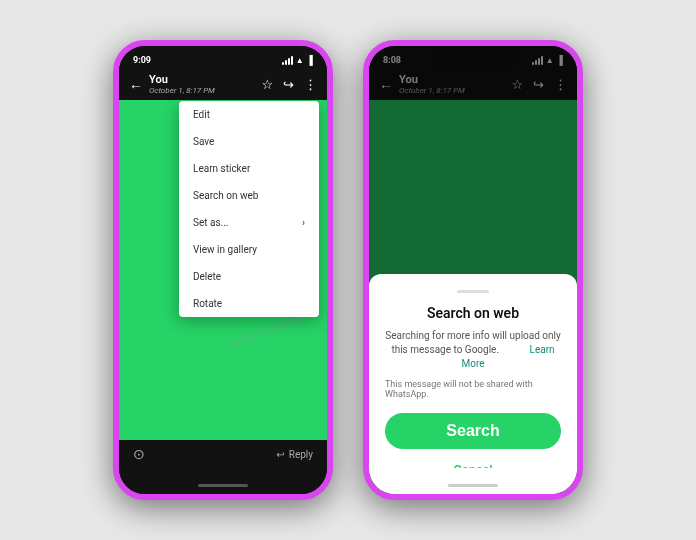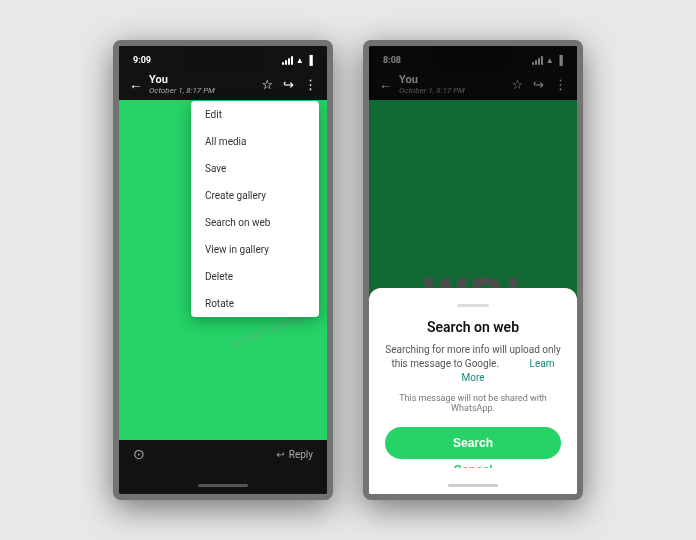--- a/index.html
+++ b/index.html
@@ -19,25 +19,25 @@
       display: flex;
       gap: 30px;
       align-items: center;
     }
 
     
     .phone {
       width: 220px;
       height: 460px;
       background: #1a1a1a;
-      border-radius: 8px;
+      border-radius: 32px;
       position: relative;
       box-shadow: 0 8px 32px rgba(0,0,0,0.5);
       overflow: hidden;
-      border: 6px solid #737373;
+      border: 6px solid #d946ef;
     }
 
     .phone::before {
       content: '';
       position: absolute;
       top: 0; left: 50%;
       transform: translateX(-50%);
       width: 80px; height: 24px;
       background: #111;
       border-radius: 0 0 14px 14px;
@@ -212,21 +212,21 @@
 
     
     .context-menu {
       position: absolute;
       top: 55px;
       right: 8px;
       background: white;
       border-radius: 4px;
       box-shadow: 0 4px 16px rgba(0,0,0,0.3);
       z-index: 20;
-      width: 128px;
+      width: 140px;
       overflow: hidden;
     }
 
     .menu-item {
       padding: 8px 14px;
       font-size: 10px;
       color: #333;
       cursor: pointer;
       display: flex;
       justify-content: space-between;
@@ -271,35 +271,35 @@
 
     .sheet-body a {
       color: #128c7e;
       text-decoration: none;
       padding-left: 28px;
     }
 
     .sheet-note {
       font-size: 9px;
       color: #777;
-      text-align: center;
+      text-align: left;
       margin-bottom: 14px;
     }
 
     .sheet-search-btn {
       width: 100%;
       background: #25d366;
       color: white;
       border: none;
       border-radius: 22px;
       padding: 9px;
-      font-size: 12px;
+      font-size: 16px;
       font-weight: 600;
       cursor: pointer;
-      margin-bottom: 0;
+      margin-bottom: 10px;
     }
 
     .sheet-cancel-btn {
       width: 100%;
       background: none;
       border: none;
       color: #25d366;
       font-size: 12px;
       font-weight: 600;
       cursor: pointer;
@@ -354,30 +354,31 @@
           <span class="w-letter">W</span>
         </div>
         <div class="watermark">WABETAINFO</div>
       </div>
 
       <div class="context-menu">
         <div class="menu-item">
             <span>Edit</span>
           </div>
         <div class="menu-item">
-            <span>All media</span>
-          </div>
-        <div class="menu-item">
             <span>Save</span>
           </div>
         <div class="menu-item">
-            <span>Create gallery</span>
+            <span>Learn sticker</span>
           </div>
         <div class="menu-item">
             <span>Search on web</span>
+          </div>
+        <div class="menu-item">
+            <span>Set as...</span>
+            <span>›</span>
           </div>
         <div class="menu-item">
             <span>View in gallery</span>
           </div>
         <div class="menu-item">
             <span>Delete</span>
           </div>
         <div class="menu-item">
             <span>Rotate</span>
           </div>

